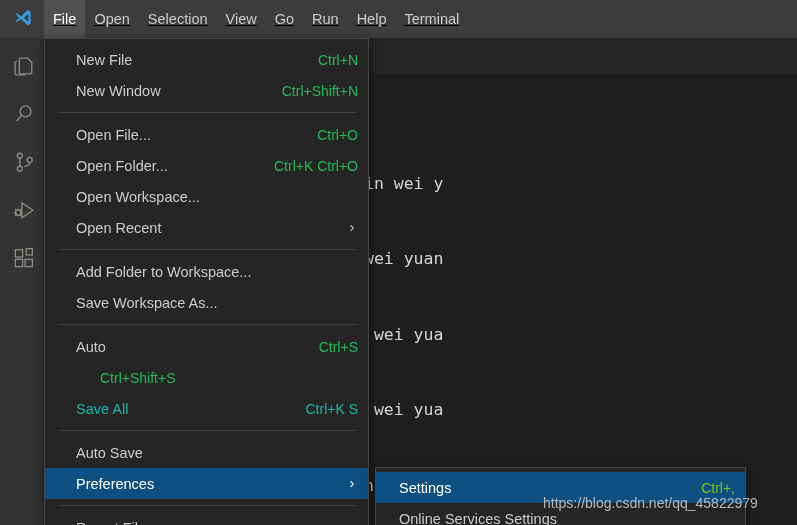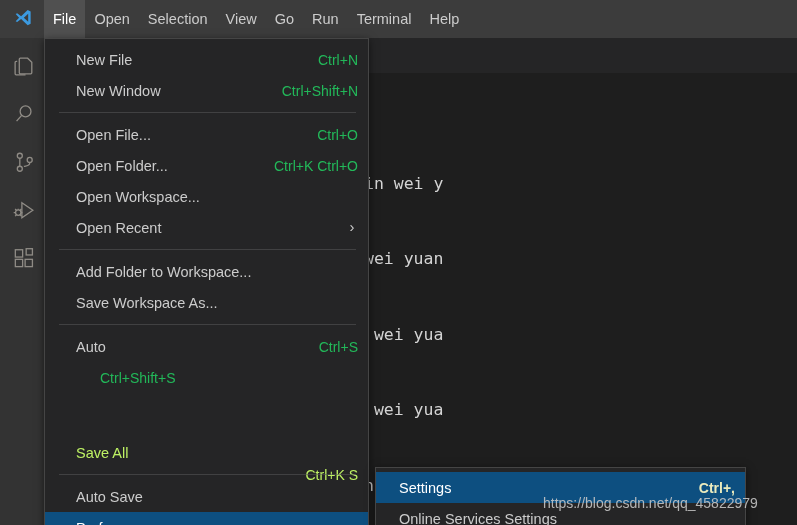--- a/index.html
+++ b/index.html
@@ -9,21 +9,21 @@
     background:#1e1e1e;
     font-family:"Liberation Sans", sans-serif;
     -webkit-font-smoothing:antialiased;
   }
   #app { position:relative; width:797px; height:525px; }
 
   
   .titlebar {
     position:absolute; left:0; top:0; width:797px; height:38px;
     background:#3c3c3c;
-    display:flex; align-items:flex-end;
+    display:flex; align-items:flex-end;text-decoration:underline;
   }
   .vs-logo {
     width:44px; height:38px;
     display:flex; align-items:center; justify-content:center;
   }
   .menubar { display:flex; align-items:stretch; height:38px; }
   .menubar-item {
     display:flex; align-items:center;
     padding:0 9px;
     height:38px;
@@ -106,23 +106,23 @@
     color:#cccccc;
     white-space:nowrap;
     cursor:default;
   }
   .mi .lbl { flex:1 1 auto; }
   .mi .key {
     color:#22c55e; opacity:.92;
     font-size:14px;
     margin-left:24px;
   }
-  .mi.disabled, .mi.disabled .key { color:#bef264; opacity:1;margin-top:44px; }
+  .mi.disabled, .mi.disabled .key { color:#14b8a6; opacity:1; }
   .mi.selected { background:#0d4f80; color:#ffffff; }
-  .mi.selected .key { color:#fef9c3;font-weight:bold; }
+  .mi.selected .key { color:#84cc16; }
   .mi .chev {
     margin-left:20px; width:12px; text-align:center;
     font-size:15px; line-height:1; color:#cccccc;
     transform:translateY(-1px);
   }
   .mi.selected .chev { color:#ffffff; }
   .sep { height:1px; background:#5a5a5a; margin:6px 12px 6px 14px; opacity:.55; }
 
   
   #pref-submenu {
@@ -166,24 +166,24 @@
       <div class="menubar-item">
           <span>View</span>
         </div>
       <div class="menubar-item">
           <span>Go</span>
         </div>
       <div class="menubar-item">
           <span>Run</span>
         </div>
       <div class="menubar-item">
+          <span>Help</span>
+        </div>
+      <div class="menubar-item">
           <span>Terminal</span>
-        </div>
-      <div class="menubar-item">
-          <span>Help</span>
         </div>
     </div>
   </div>
 
   <div class="activitybar">
     <div class="act-item">
       <span>
         <svg width="25" height="25" viewBox="0 0 24 24" fill="none" stroke="#c8c2b8" stroke-width="1.25">
           <path d="M8 4h7l4 4v10a1 1 0 0 1-1 1H8a1 1 0 0 1-1-1V5a1 1 0 0 1 1-1Z"></path>
           <path d="M5 7H4a1 1 0 0 0-1 1v11a1 1 0 0 0 1 1h9"></path>

